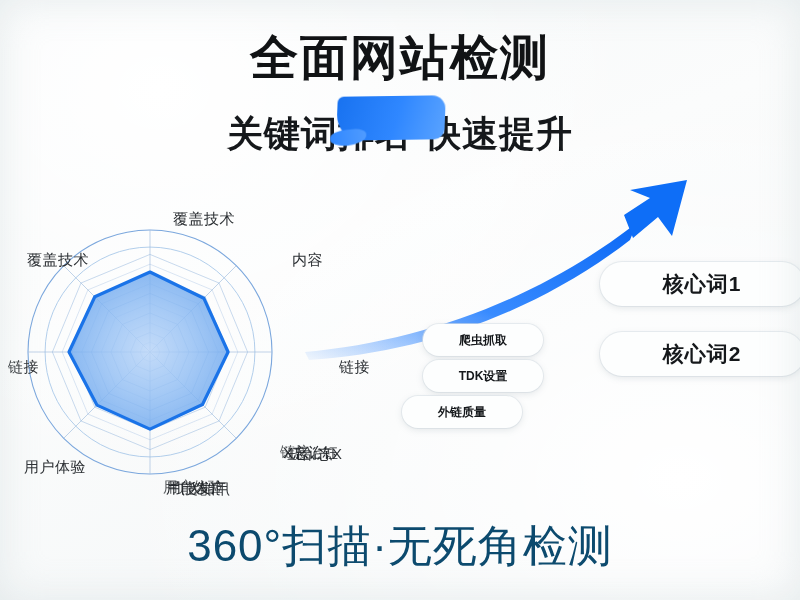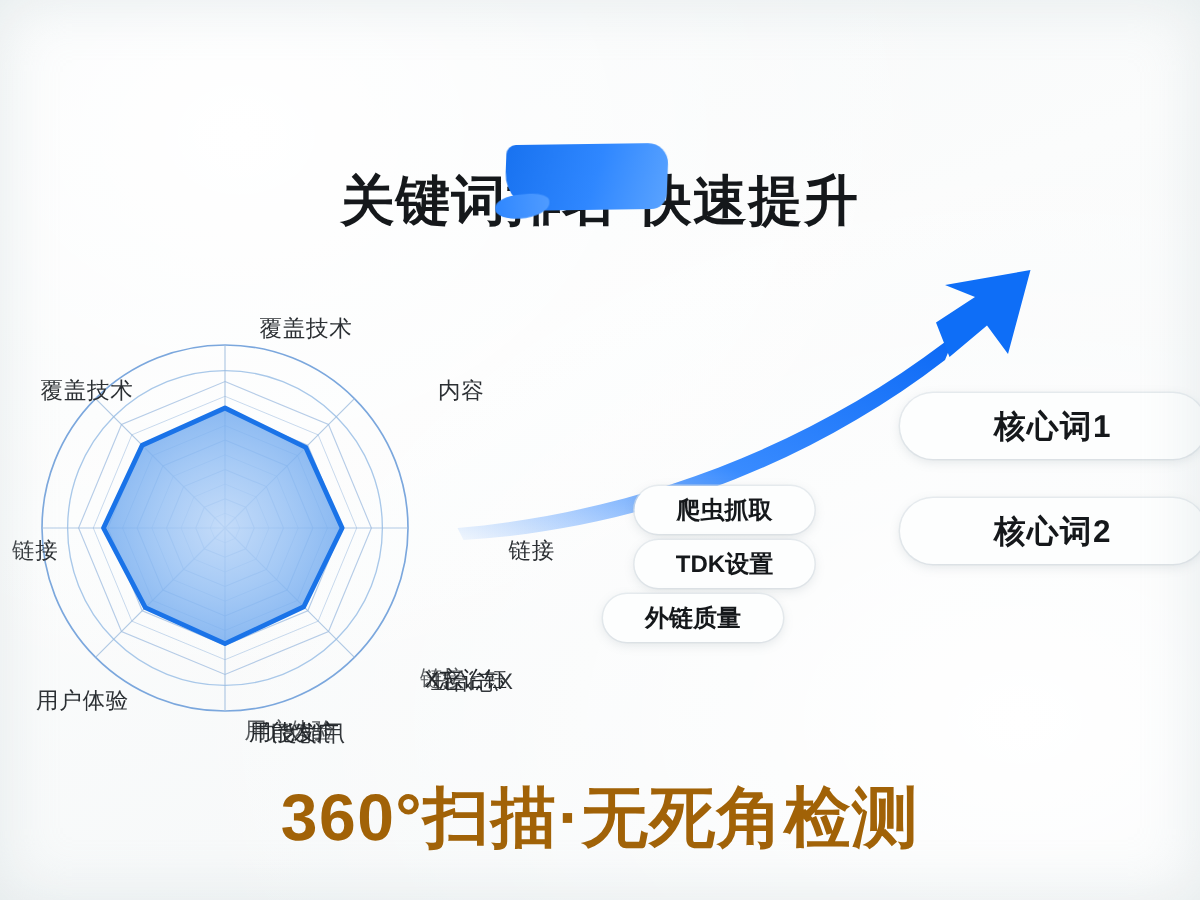--- a/index.html
+++ b/index.html
@@ -57,22 +57,22 @@
     font-size:36px;font-weight:bold;letter-spacing:1px;
     color:#15181b;line-height:1;
   }
 
   
   .footline-wrap{
     position:absolute;left:0;right:0;top:524px;text-align:center;
   }
   .footline{
     display:inline-block;
-    font-size:44px;font-weight:bold;letter-spacing:1px;
-    color:#a16207;line-height:1;
+    font-size:44px;font-weight:normal;letter-spacing:1px;
+    color:#0c4a6e;line-height:1;
   }
 
   
   .radar-stage{position:absolute;left:0;top:180px;width:430px;height:330px;}
   .radar-svg{position:absolute;left:0;top:0;}
   .axis-label{
     position:absolute;
     font-size:15px;color:#2b2f33;font-weight:500;white-space:nowrap;
     letter-spacing:.5px;
     margin-top:14px;
@@ -88,30 +88,31 @@
   
   .pill{
     position:absolute;
     display:flex;align-items:center;justify-content:center;
     background:#fdfefe;
     border-radius:24px;
     box-shadow:0 2px 7px rgba(110,128,140,.18), 0 0 0 1px rgba(225,232,236,.6);
     color:#15181b;
     font-weight:bold;
   }
-  .pill-small{font-size:16px;height:32px;padding:0 14px;}
+  .pill-small{font-size:12px;height:32px;padding:0 14px;}
   .pill-large{font-size:21px;height:44px;padding:0 22px;letter-spacing:1px;}
 </style>
 </head>
 <body>
 
 <div class="bg-texture"></div>
 
 <div class="headline-wrap">
   <div class="brush"></div>
+  <div class="headline">全面网站检测</div>
 </div>
 
 <div class="subhead-wrap">
   <div class="subhead">关键词排名·快速提升</div>
 </div>
 
 <div class="radar-stage">
   <svg class="radar-svg" width="430" height="330" viewBox="0 0 430 330">
     <defs>
       <radialGradient id="radarFill" cx="50%" cy="50%" r="50%">

